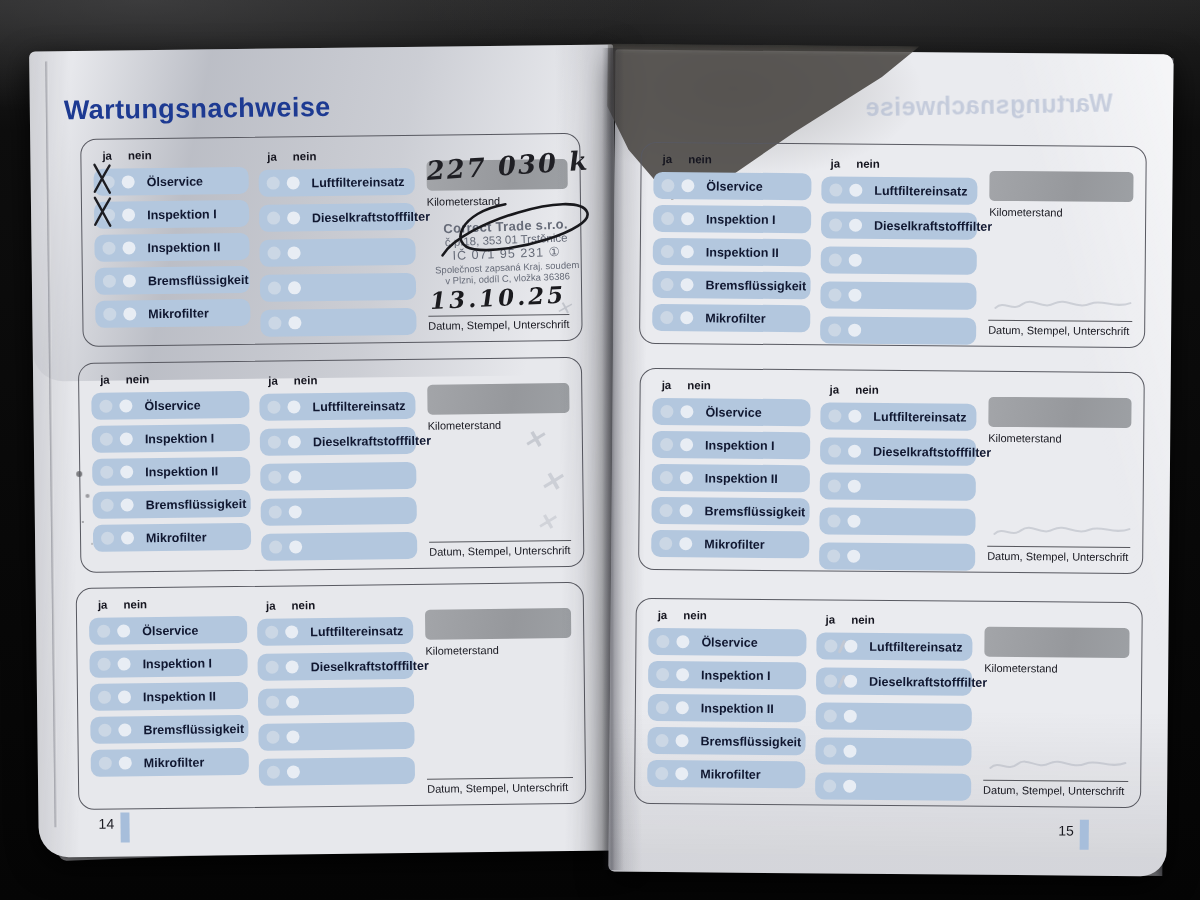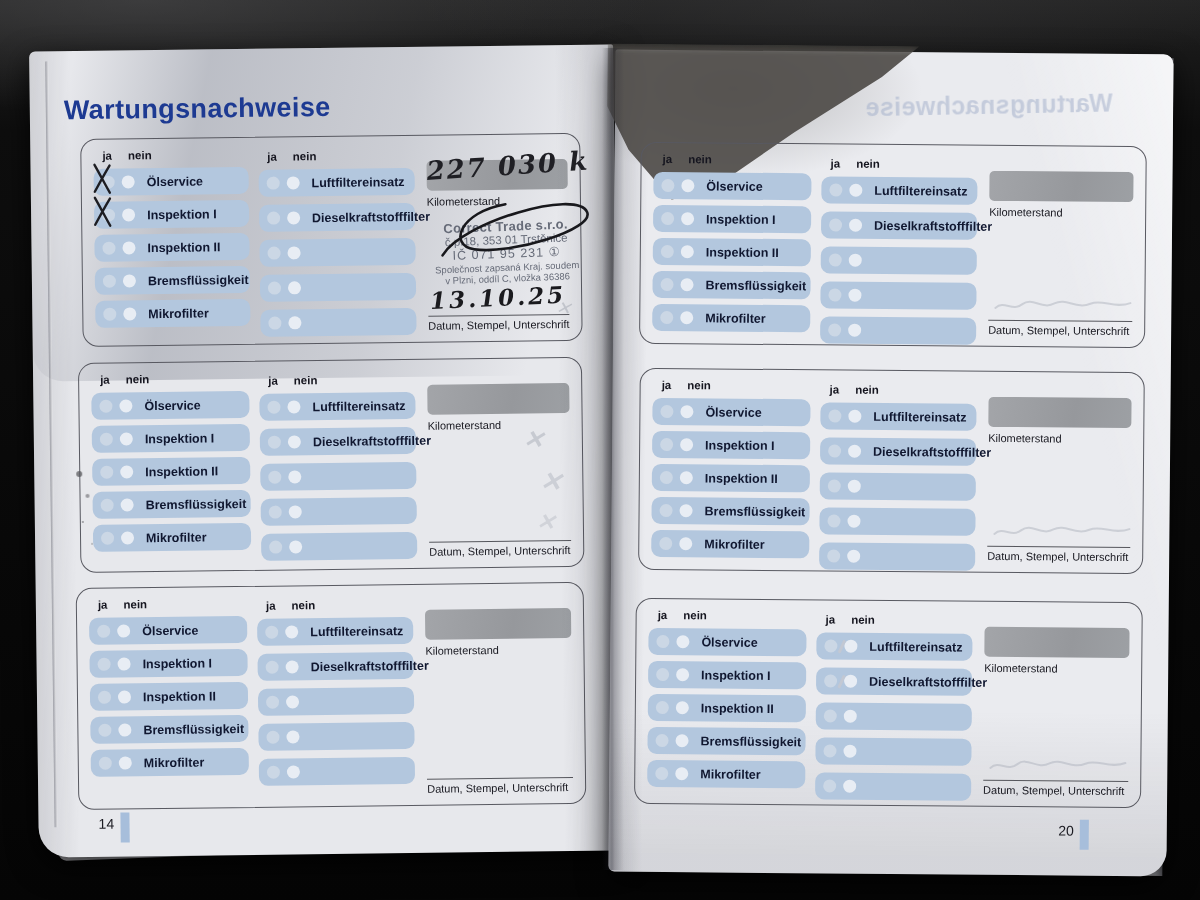--- a/index.html
+++ b/index.html
@@ -585,19 +585,19 @@
       <div class="kmlabel">Kilometerstand</div>
       <div class="szone"><span><svg class="scrib" viewBox="0 0 150 22">
                   <path d="M3,14 C12,6 20,18 30,10 C40,2 50,16 62,9 C74,3 84,15 98,9 C110,4 122,14 138,8" fill="none" stroke="#a9aeb9" stroke-width="2" stroke-linecap="round"></path>
                 </svg></span></div>
       <div class="sigline"></div>
       <div class="siglabel">Datum, Stempel, Unterschrift</div>
     </div>
   </div>
 </div>
     <div class="pnum" style="right:78px;bottom:26px;">
-      <span>20</span>
+      <span>15</span>
       <span class="ptab"></span>
     </div>
   </div>
 
   <div class="spine"></div>
 </div>
 
 </body></html>

